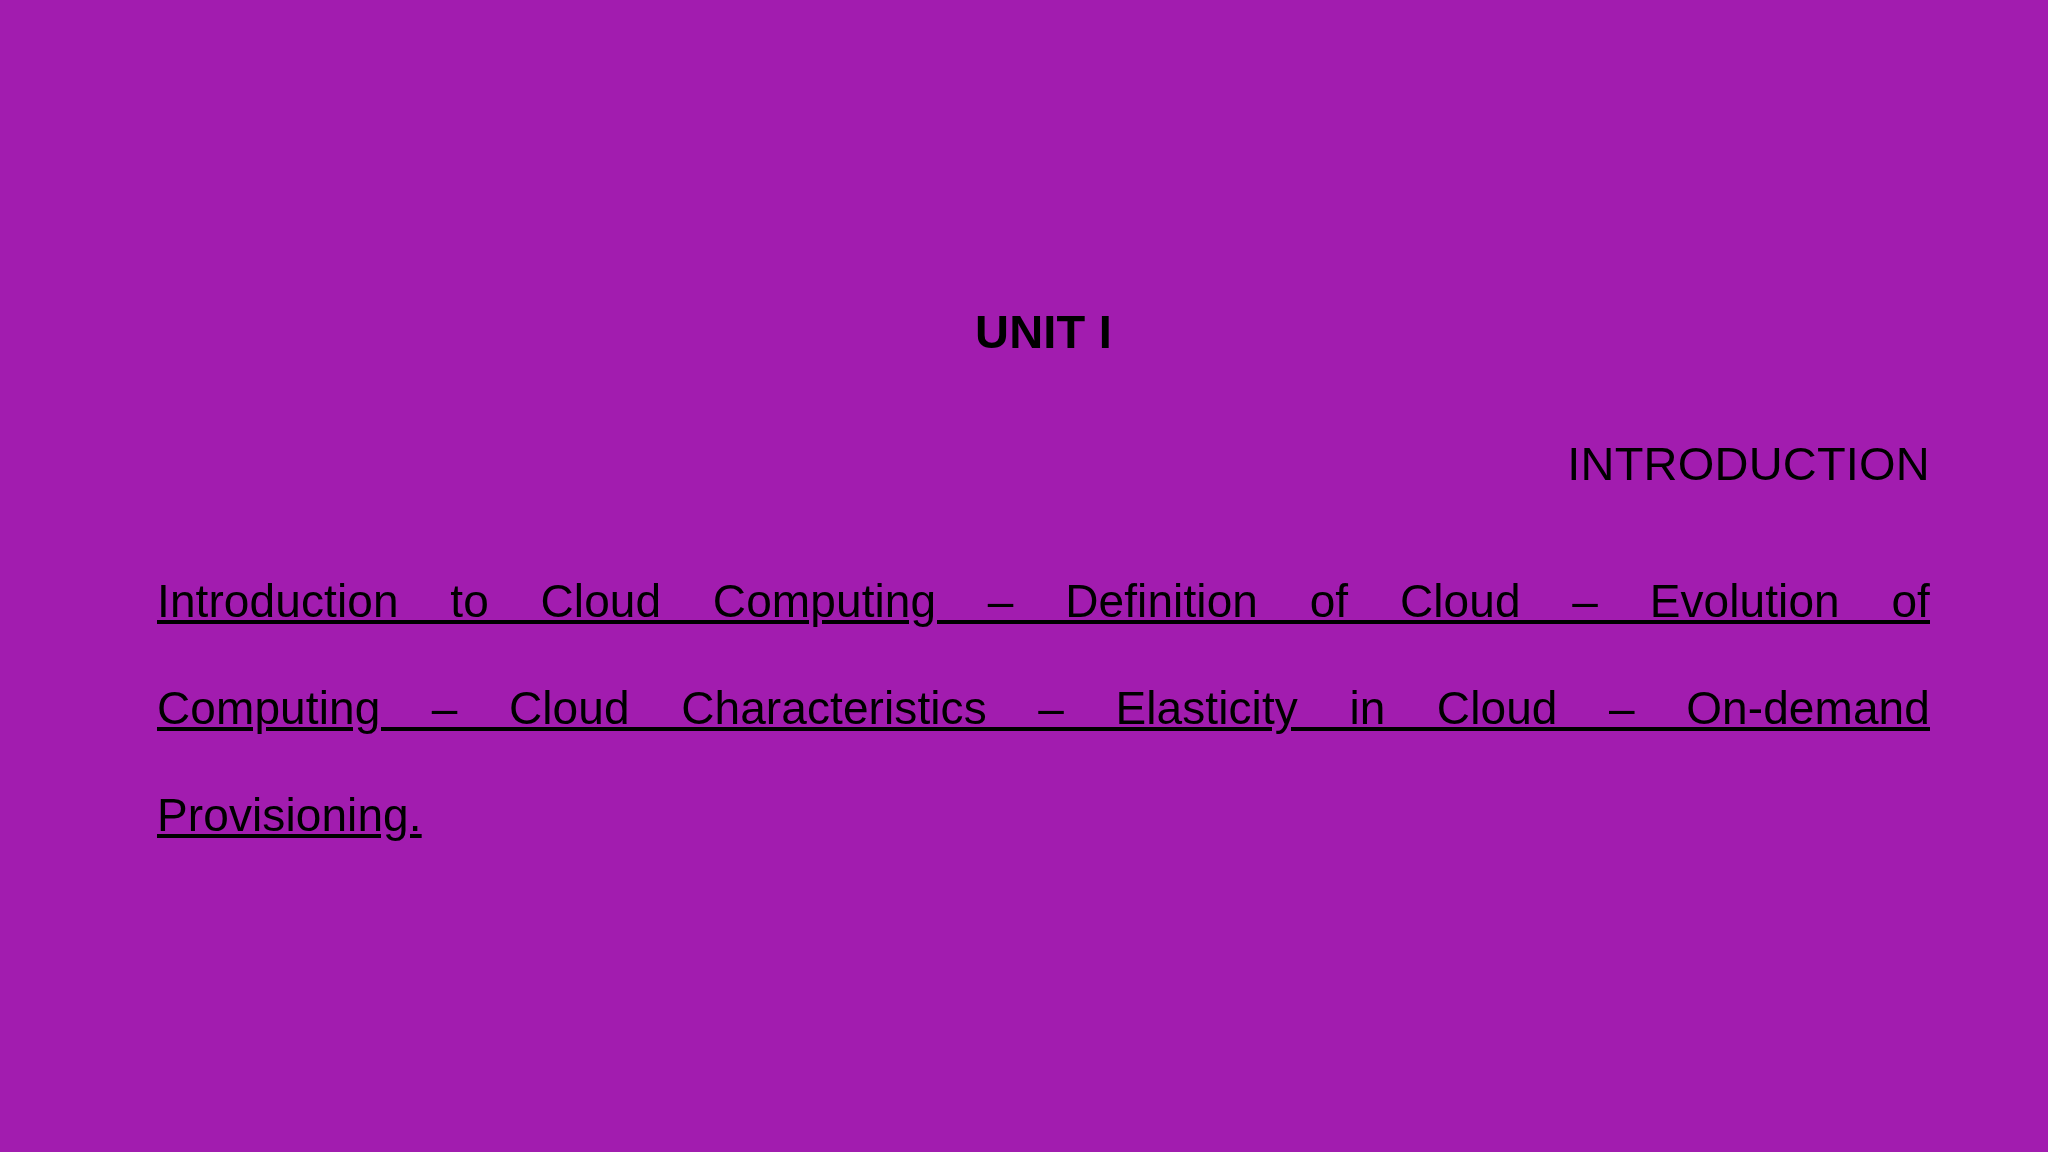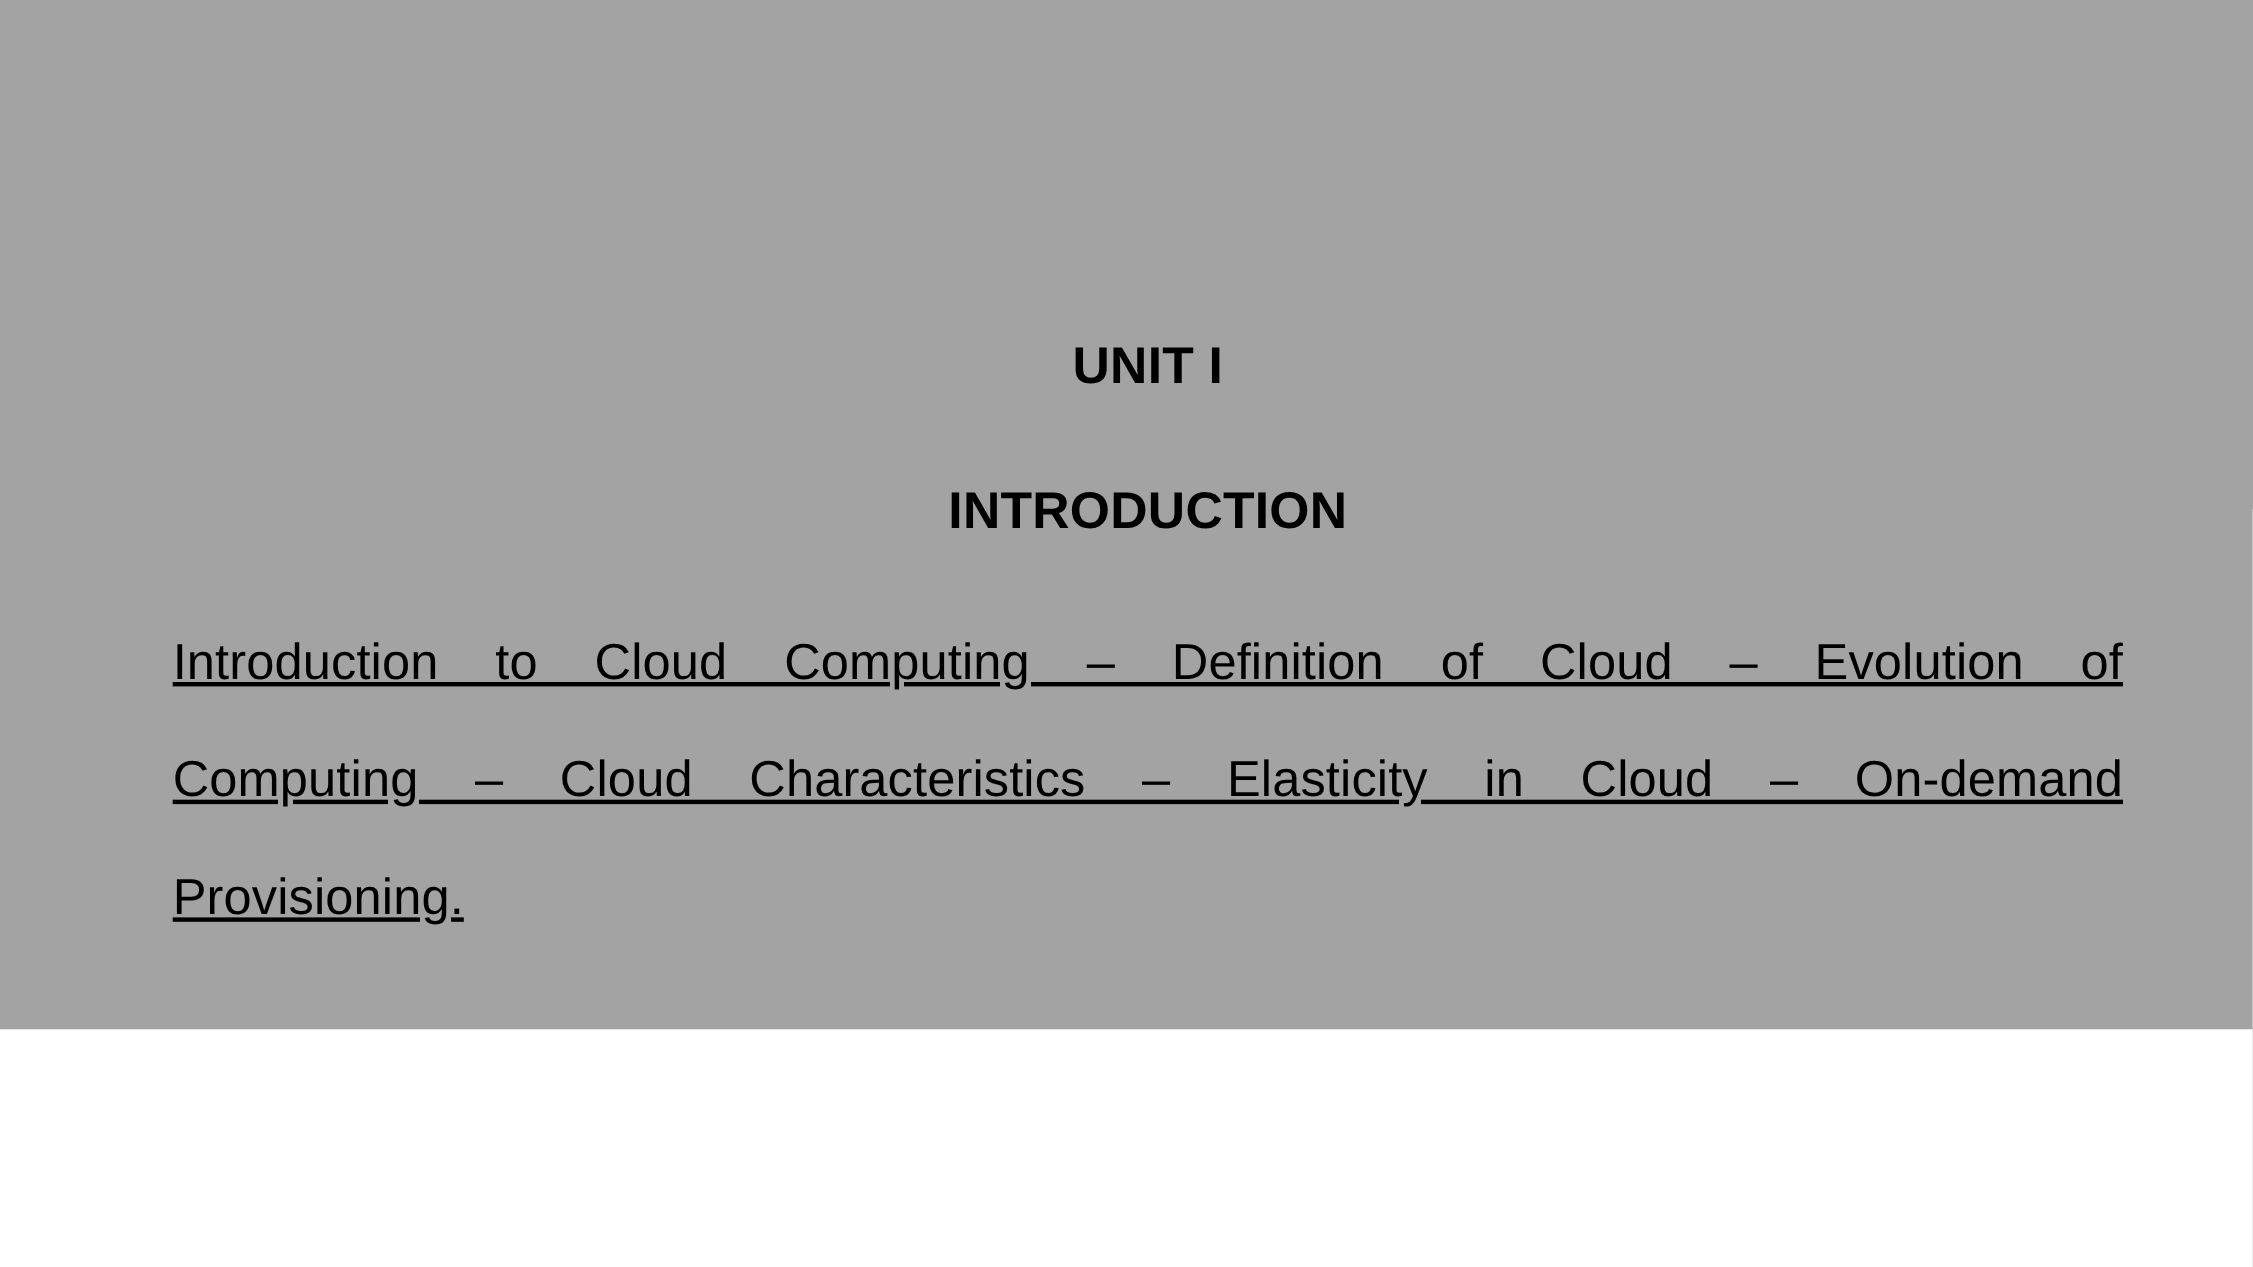--- a/index.html
+++ b/index.html
@@ -11,22 +11,22 @@
 
   body {
     font-family: "Liberation Sans", "DejaVu Sans", sans-serif;
     color: #000000;
     -webkit-font-smoothing: antialiased;
   }
 
   .slide {
     position: relative;
     width: 2048px;
-    height: 936px;
-    background: #a3a3a3;
+    height: 1152px;
+    background: #a21caf;
     overflow: hidden;
     box-sizing: border-box;
   }
 
   
   .content {
     position: absolute;
     left: 157px;
     top: 0;
     width: 1773px;
@@ -44,23 +44,23 @@
     line-height: 1.0;
     letter-spacing: 0.2px;
     white-space: pre;
   }
 
   .section-heading {
     position: absolute;
     left: 0;
     top: 440px;
     width: 1773px;
-    text-align: center;
+    text-align: right;
     font-size: 47px;
-    font-weight: bold;
+    font-weight: normal;
     line-height: 1.0;
     letter-spacing: 0.2px;
     white-space: pre;
   }
 
   .body-block {
     position: absolute;
     left: 0;
     top: 548px;
     width: 1773px;

